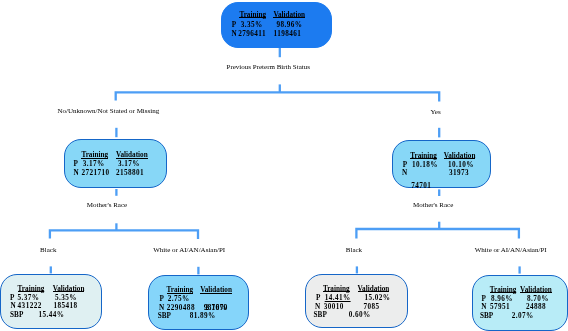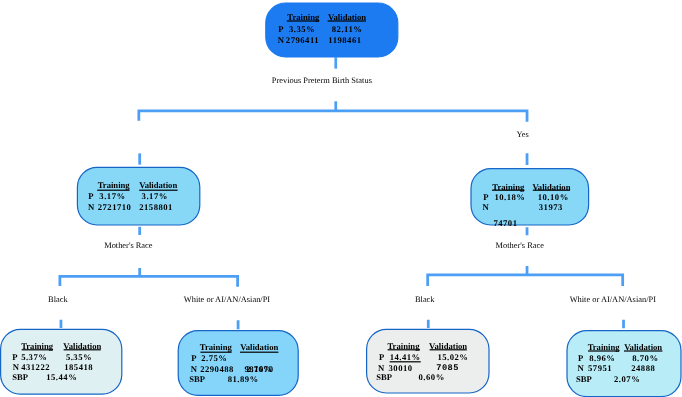--- a/index.html
+++ b/index.html
@@ -51,21 +51,21 @@
       <path d="M519.6 266.4 L519.6 273.6"></path>
     </g>
   </svg>
 
   <div class="node node-root" style="left:220.8px;top:1.8px;width:111.4px;height:46px;">
     <div class="tbl">
       <span class="cell u" style="left:19.0px;top:12.4px;">Training</span>
       <span class="cell u" style="left:53.0px;top:12.4px;">Validation</span>
       <span class="cell" style="left:11.4px;top:18.2px;">P</span>
       <span class="cell num" style="left:20.4px;top:18.2px;">3.35%</span>
-      <span class="cell num" style="left:56.1px;top:18.2px;">82.11%</span>
+      <span class="cell num" style="left:56.1px;top:18.2px;">98.96%</span>
       <span class="cell" style="left:11.0px;top:27.4px;">N</span>
       <span class="cell num" style="left:17.8px;top:27.4px;">2796411</span>
       <span class="cell num" style="left:53.2px;top:27.4px;">1198461</span>
     </div>
   </div>
 
   <div class="node node-l1" style="left:63.8px;top:139.2px;width:103.4px;height:48.8px;">
     <div class="tbl">
       <span class="cell u" style="left:18.0px;top:15.4px;">Training</span>
       <span class="cell u" style="left:52.6px;top:15.4px;">Validation</span>
@@ -123,21 +123,21 @@
 
   <div class="node node-leaf3" style="left:304.8px;top:274px;width:103.4px;height:53.5px;">
     <div class="tbl">
       <span class="cell u" style="left:18.5px;top:14.3px;">Training</span>
       <span class="cell u" style="left:53.2px;top:14.3px;">Validation</span>
       <span class="cell" style="left:11.5px;top:19.4px;">P</span>
       <span class="cell num" style="left:20.3px;top:19.4px;text-decoration:underline;">14.41%</span>
       <span class="cell num" style="left:60.1px;top:19.4px;">15.02%</span>
       <span class="cell" style="left:10.7px;top:27.9px;">N</span>
       <span class="cell num" style="left:19.4px;top:27.9px;">30010</span>
-      <span class="cell num" style="left:59.1px;top:27.9px;font-family:Liberation Mono, monospace;">7085</span>
+      <span class="cell num" style="left:59.1px;top:27.9px;">7085</span>
       <span class="cell" style="left:9.2px;top:36.4px;">SBP</span>
       <span class="cell num" style="left:44.4px;top:36.4px;">0.60%</span>
     </div>
   </div>
 
   <div class="node node-leaf4" style="left:471.5px;top:274.7px;width:96px;height:56px;">
     <div class="tbl">
       <span class="cell u" style="left:18.6px;top:14.3px;">Training</span>
       <span class="cell u" style="left:49.0px;top:14.3px;">Validation</span>
       <span class="cell" style="left:10.5px;top:19.4px;">P</span>
@@ -145,20 +145,21 @@
       <span class="cell num" style="left:55.8px;top:19.4px;">8.70%</span>
       <span class="cell" style="left:10.1px;top:27.9px;">N</span>
       <span class="cell num" style="left:18.9px;top:27.9px;">57951</span>
       <span class="cell num" style="left:54.9px;top:27.9px;">24888</span>
       <span class="cell" style="left:8.8px;top:36.4px;">SBP</span>
       <span class="cell num" style="left:40.6px;top:36.4px;">2.07%</span>
     </div>
   </div>
 
   <div class="edge-label" style="left:226.5px;top:61.8px;">Previous Preterm Birth Status</div>
+  <div class="edge-label" style="left:57.5px;top:105.8px;">No/Unknown/Not Stated or Missing</div>
   <div class="edge-label" style="left:430.5px;top:106.8px;">Yes</div>
   <div class="edge-label" style="left:86.8px;top:199.7px;">Mother's Race</div>
   <div class="edge-label" style="left:413px;top:199.7px;">Mother's Race</div>
   <div class="edge-label" style="left:40.1px;top:245.4px;">Black</div>
   <div class="edge-label" style="left:153.2px;top:245.0px;">White or AI/AN/Asian/PI</div>
   <div class="edge-label" style="left:345.8px;top:245.0px;">Black</div>
   <div class="edge-label" style="left:474.7px;top:245.0px;">White or AI/AN/Asian/PI</div>
 
 </div>
 

